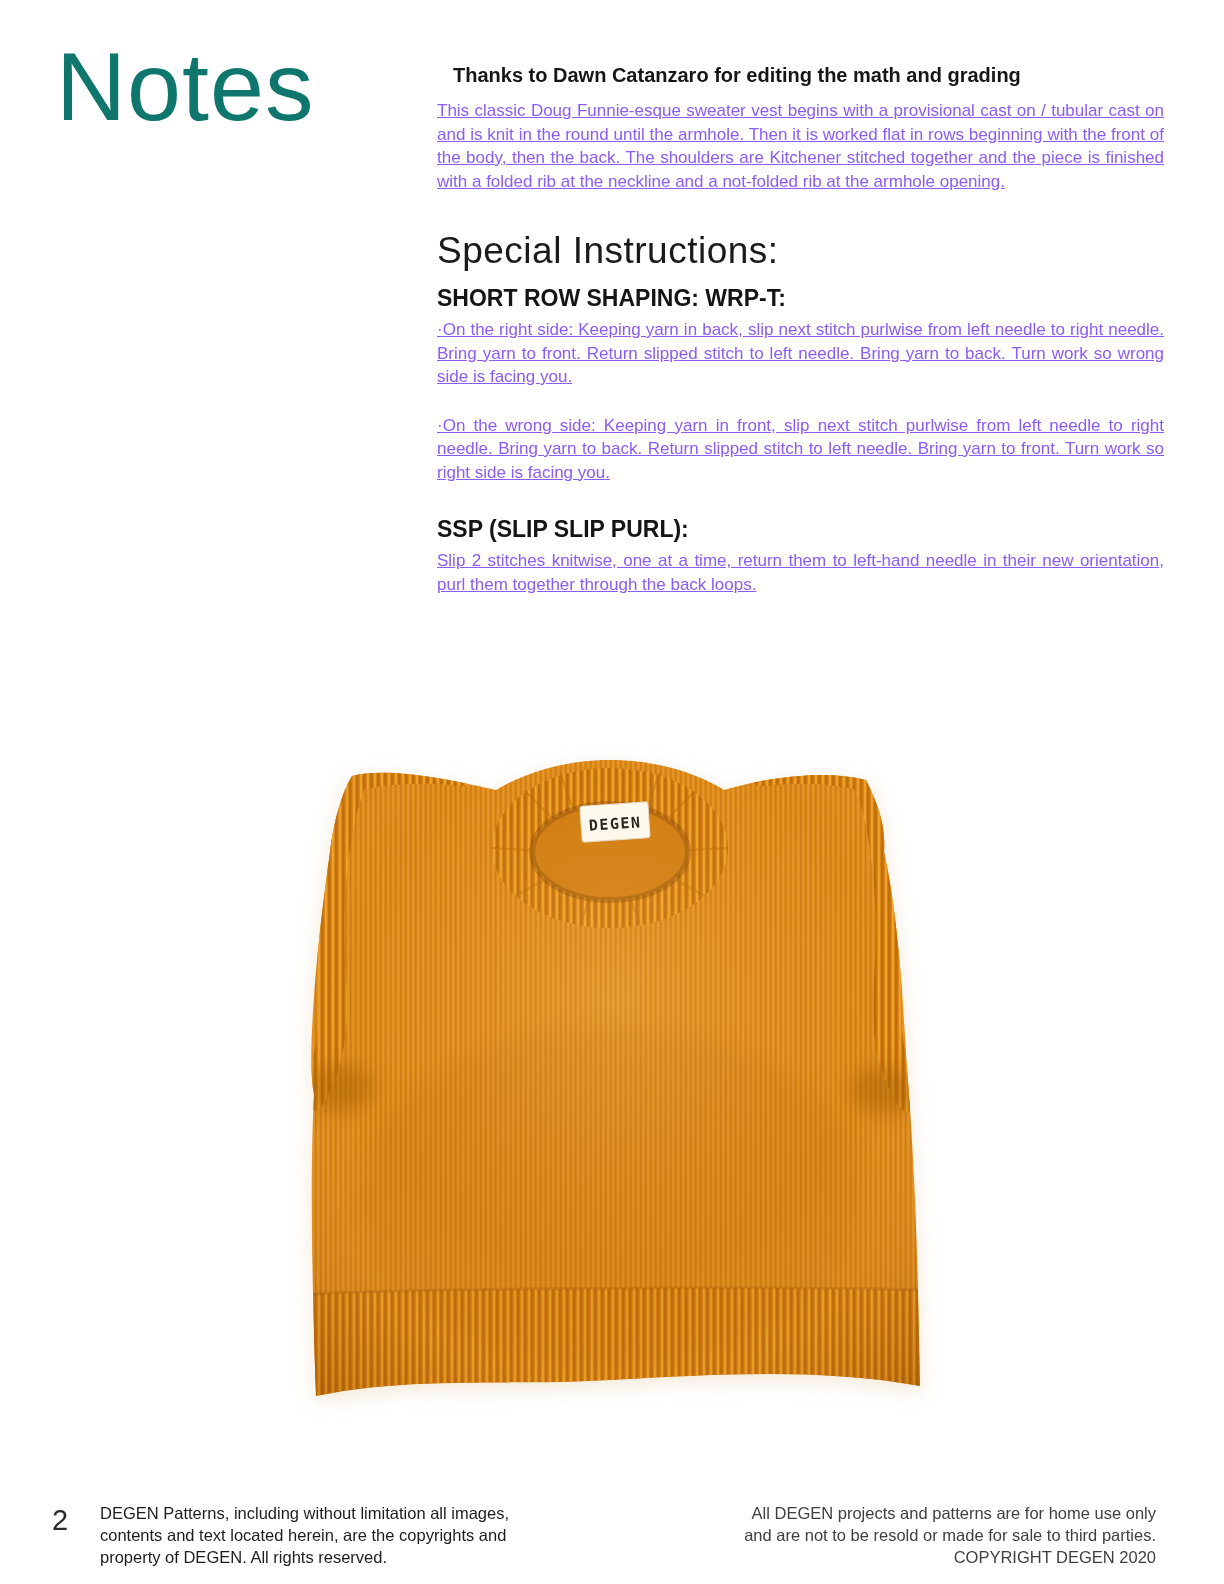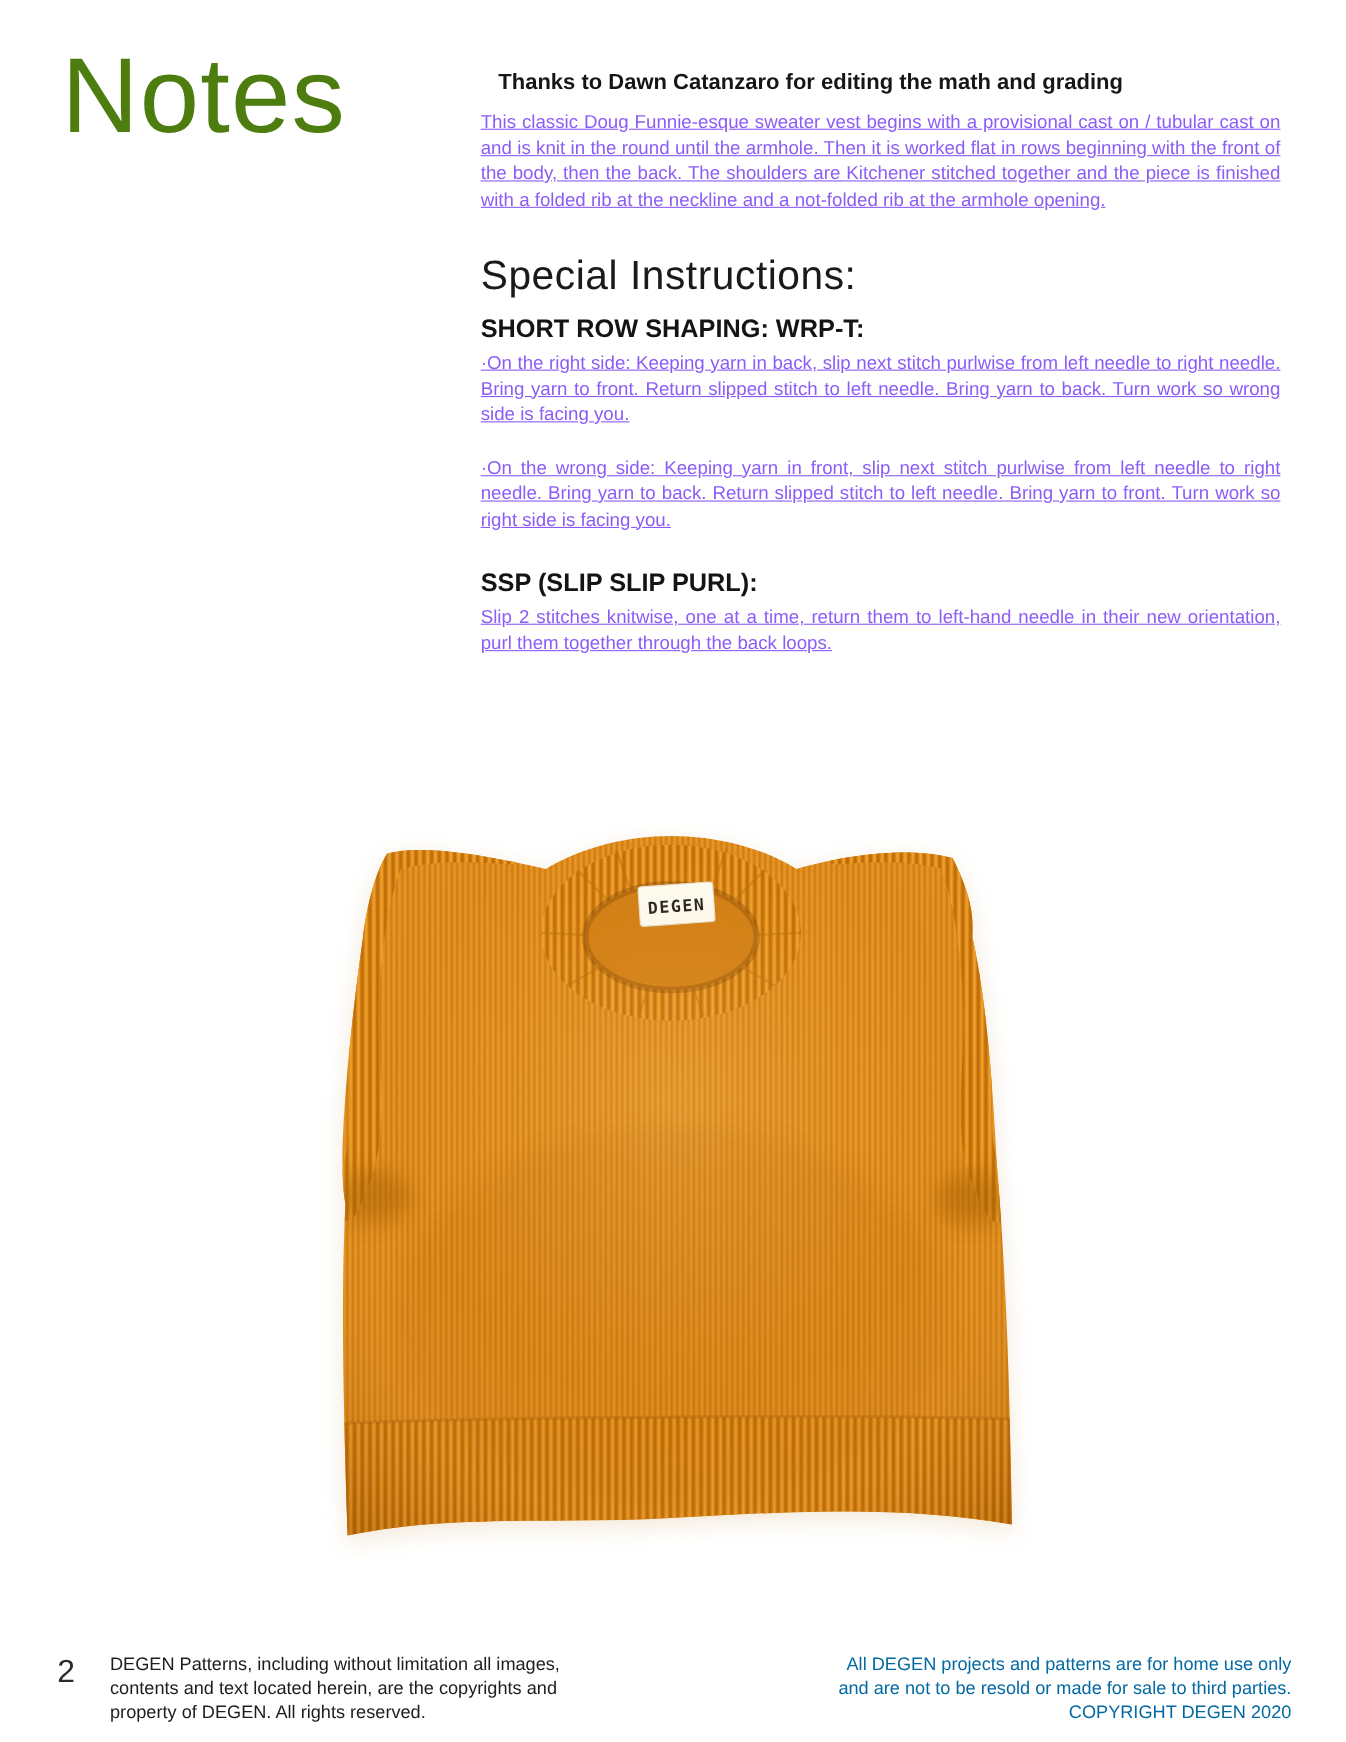--- a/index.html
+++ b/index.html
@@ -12,21 +12,21 @@
     overflow:hidden;
   }
   
   .notes-title {
     position:absolute;
     left:56px; top:38px;
     font-size:97px;
     font-weight:300;
     letter-spacing:1px;
     line-height:1;
-    color:#4d7c0f;
+    color:#0f766e;
     margin:0;
   }
   
   .text-col {
     position:absolute;
     left:437px; top:64px;
     width:727px;
   }
   .credit {
     font-size:20px;
@@ -82,26 +82,26 @@
   .footer-left {
     position:absolute;
     left:100px; top:1502px;
     width:478px;
     font-size:16.5px;
     line-height:22px;
     color:#1d1d1d;
   }
   .footer-right {
     position:absolute;
-    right:50px; top:1502px;
+    right:68px; top:1502px;
     width:600px;
     font-size:16.5px;
     line-height:22px;
     text-align:right;
-    color:#0369a1;
+    color:#404040;
   }
 </style>
 </head>
 <body>
 
 <div class="page">
 
   <h1 class="notes-title">Notes</h1>
 
   <div class="text-col">

